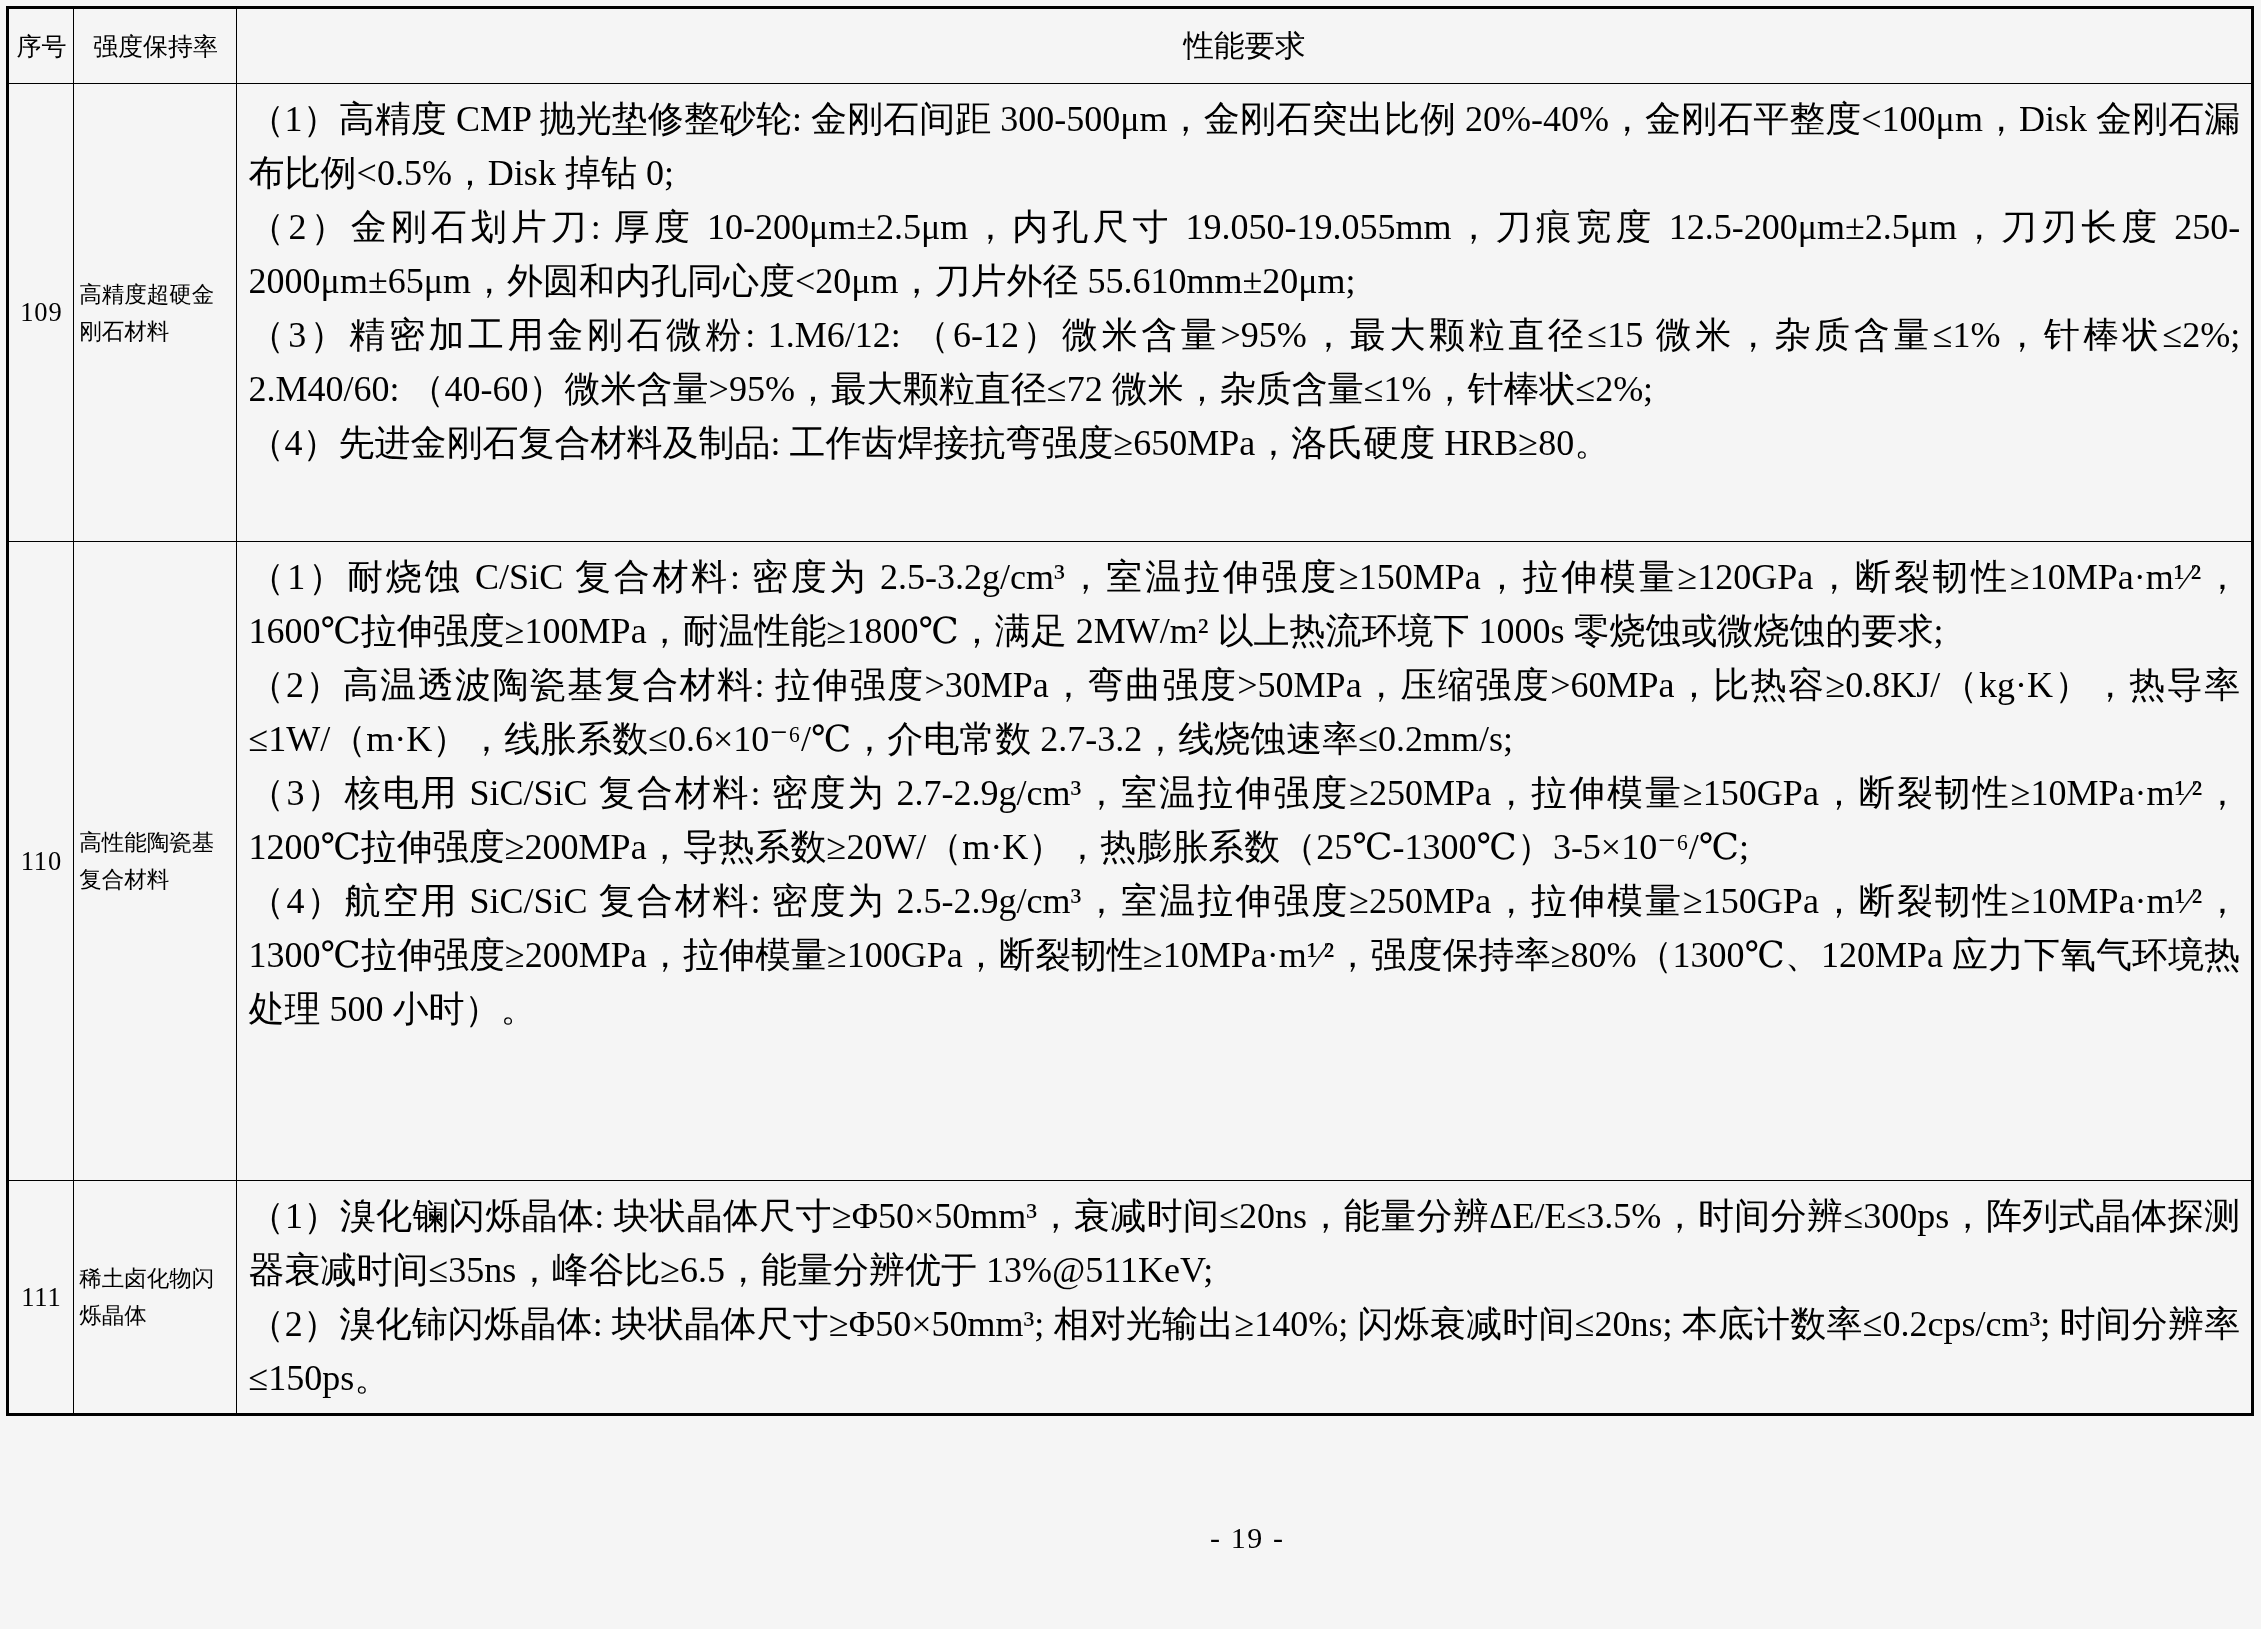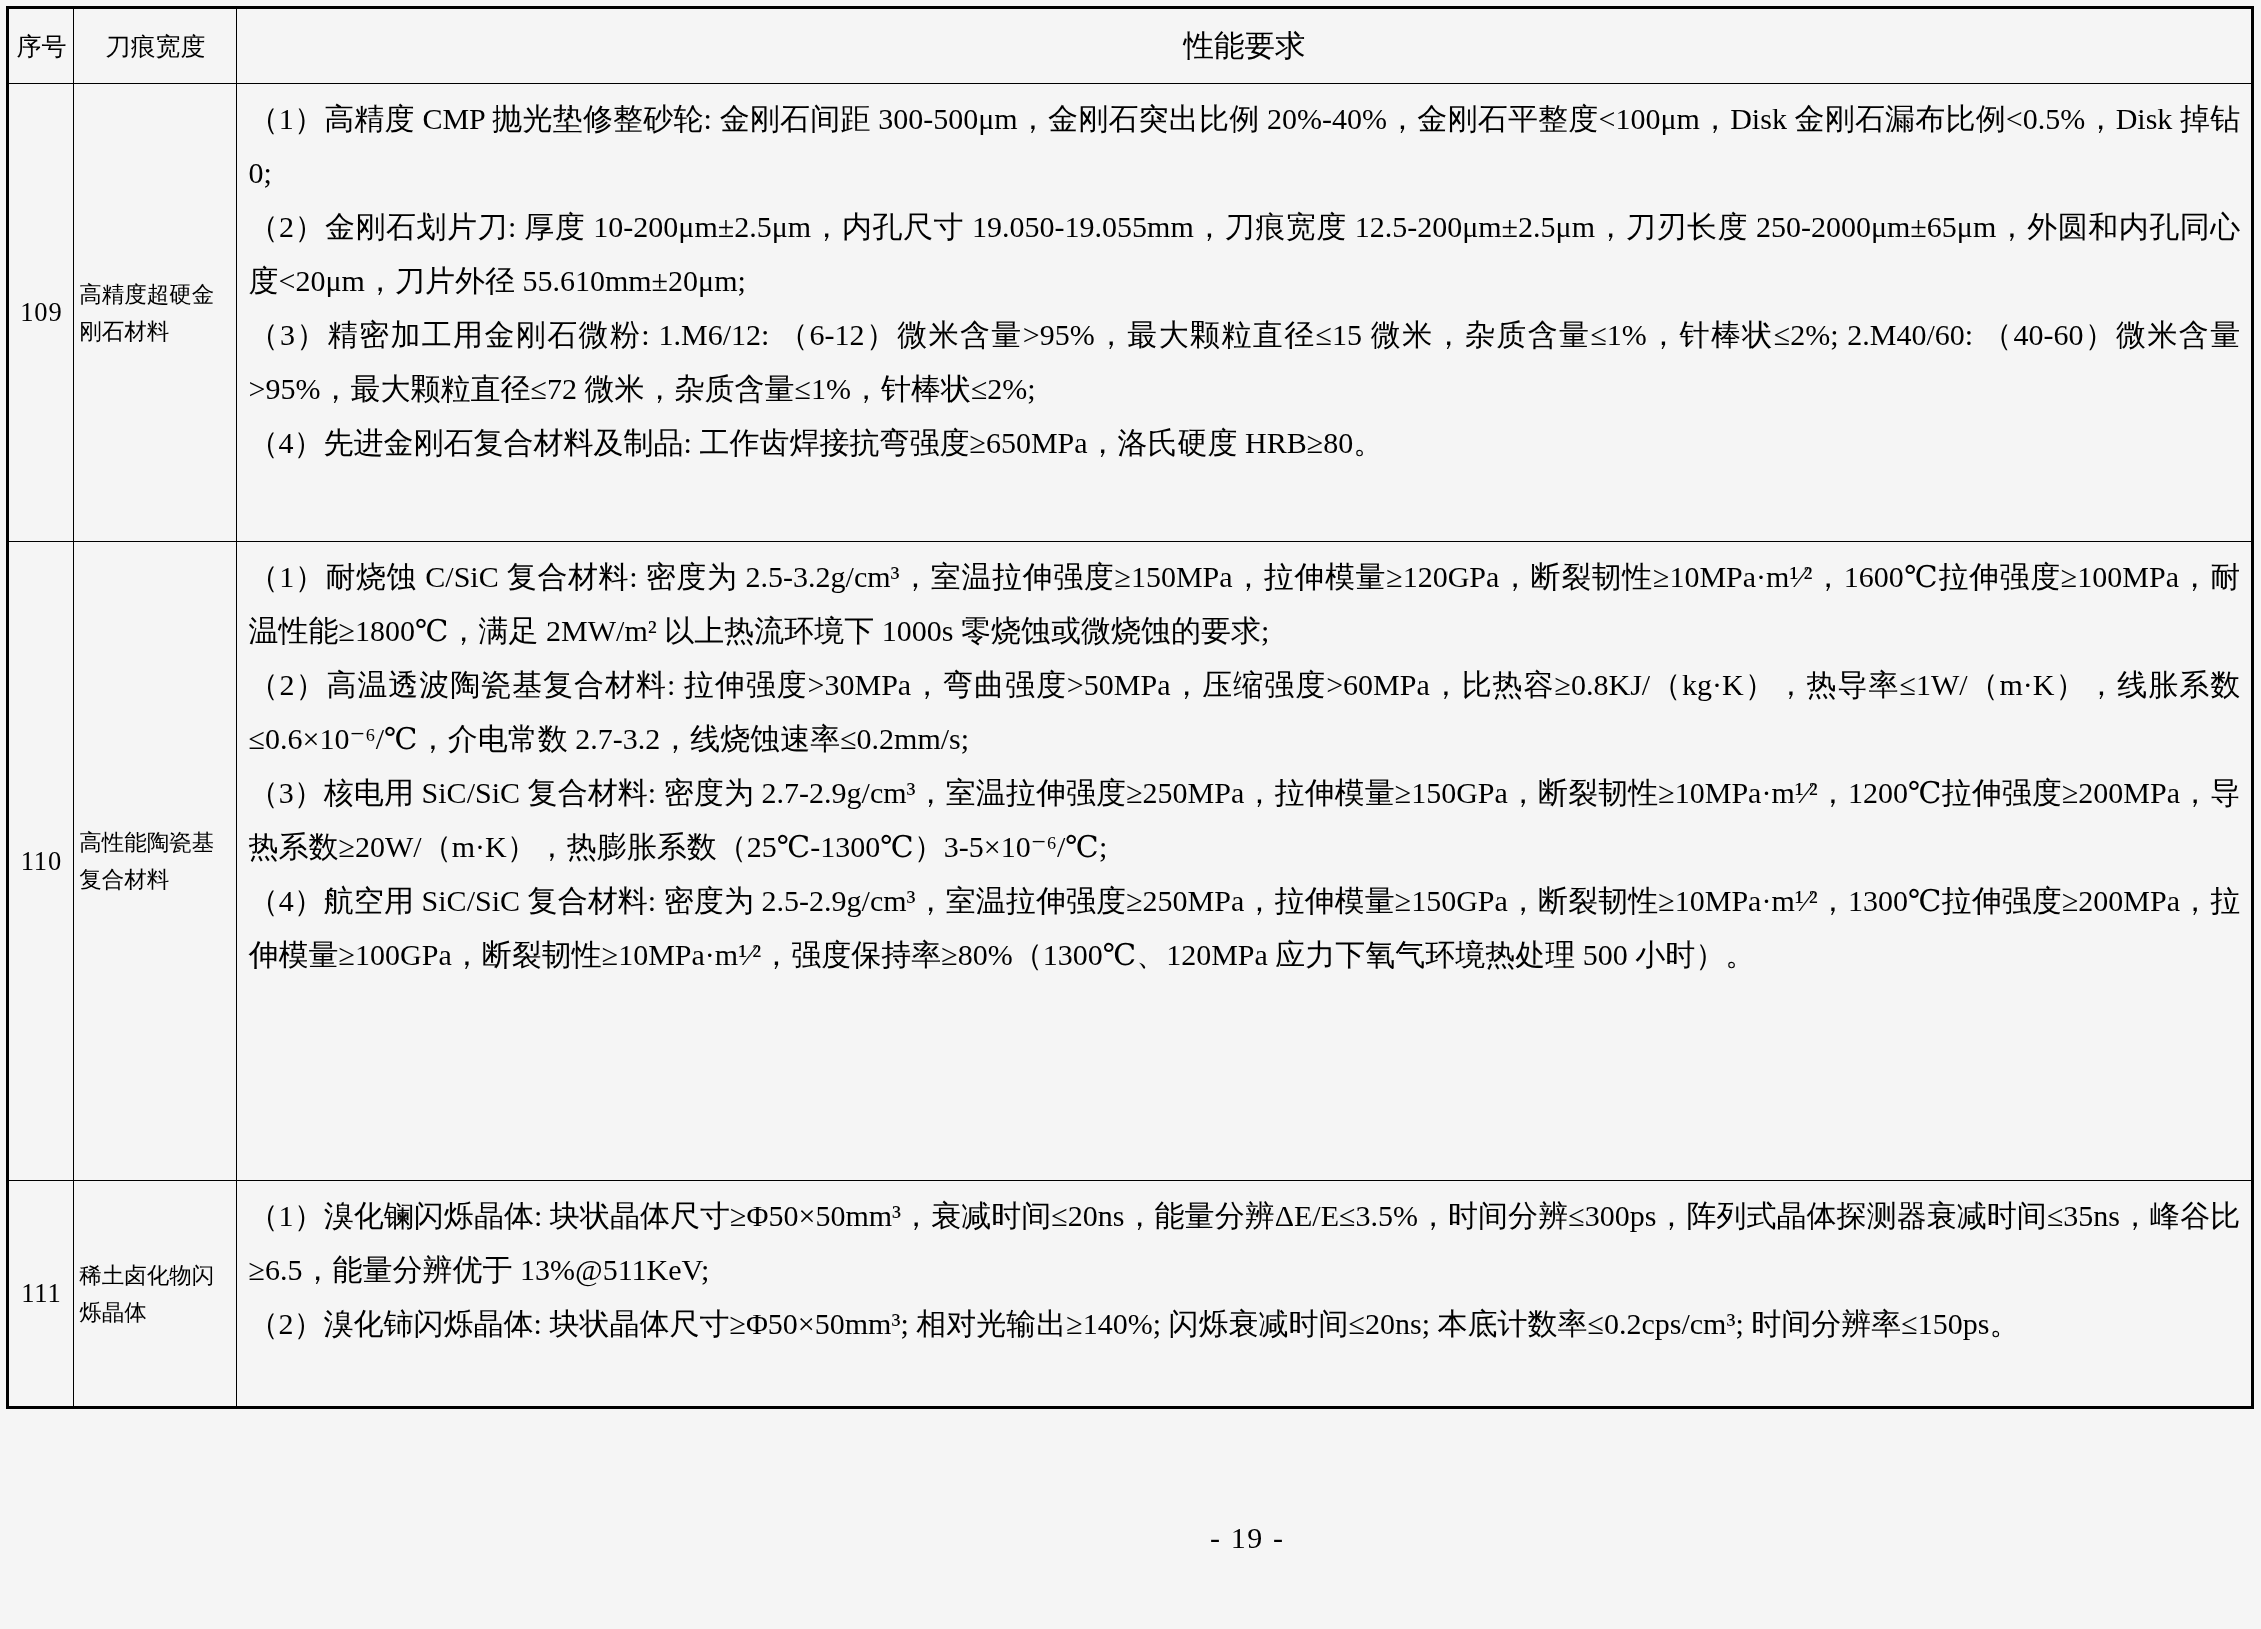--- a/index.html
+++ b/index.html
@@ -58,21 +58,21 @@
     letter-spacing: 0.8px;
   }
   td.cell-name {
     font-size: 22.5px;
     line-height: 1.65;
     text-align: left;
     vertical-align: middle;
     padding: 0 1.6px 0 4.8px;
   }
   td.cell-req {
-    font-size: 30px;
+    font-size: 36px;
     vertical-align: top;
     padding: 8px 11.2px 8px 11.2px;
   }
   td.cell-req p {
     margin: 0;
     line-height: 54px;
     text-align: justify;
     text-justify: inter-ideograph;
   }
   .page-number {
@@ -91,21 +91,21 @@
 
   <table class="spec-table">
     <colgroup>
       <col class="c-index">
       <col class="c-name">
       <col class="c-req">
     </colgroup>
     <tbody>
       <tr class="row-header">
         <th class="h-small">序号</th>
-        <th class="h-small">刀痕宽度</th>
+        <th class="h-small">强度保持率</th>
         <th class="h-big">性能要求</th>
       </tr>
 
       <tr class="row-109">
         <td class="cell-index">109</td>
         <td class="cell-name">高精度超硬金刚石材料</td>
         <td class="cell-req">
           <p>（1）高精度 CMP 抛光垫修整砂轮: 金刚石间距 300-500μm，金刚石突出比例 20%-40%，金刚石平整度&lt;100μm，Disk 金刚石漏布比例&lt;0.5%，Disk 掉钻 0;</p>
           <p>（2）金刚石划片刀: 厚度 10-200μm±2.5μm，内孔尺寸 19.050-19.055mm，刀痕宽度 12.5-200μm±2.5μm，刀刃长度 250-2000μm±65μm，外圆和内孔同心度&lt;20μm，刀片外径 55.610mm±20μm;</p>
           <p>（3）精密加工用金刚石微粉: 1.M6/12: （6-12）微米含量&gt;95%，最大颗粒直径≤15 微米，杂质含量≤1%，针棒状≤2%; 2.M40/60: （40-60）微米含量&gt;95%，最大颗粒直径≤72 微米，杂质含量≤1%，针棒状≤2%;</p>

